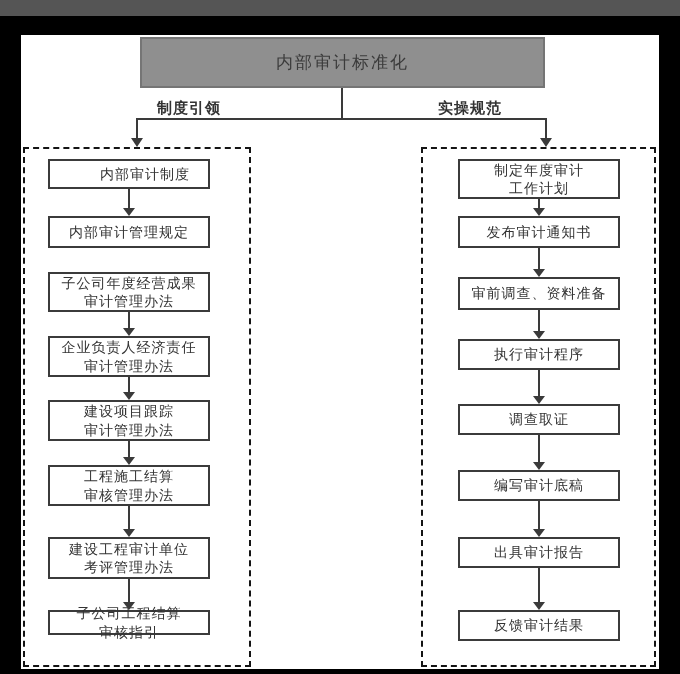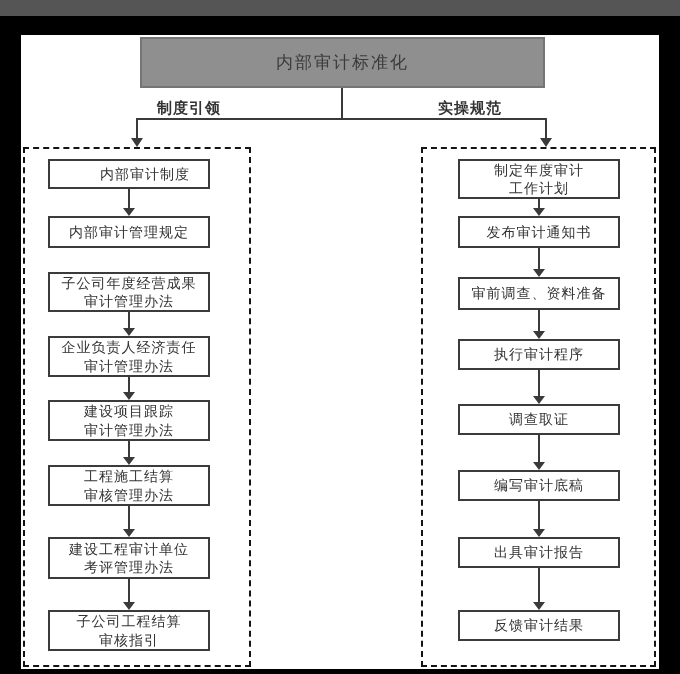--- a/index.html
+++ b/index.html
@@ -83,21 +83,21 @@
   <div class="node col-l" style="top:256px;height:40px;">子公司年度经营成果
 审计管理办法</div>
   <div class="node col-l" style="top:320px;height:41px;">企业负责人经济责任
 审计管理办法</div>
   <div class="node col-l" style="top:384px;height:41px;">建设项目跟踪
 审计管理办法</div>
   <div class="node col-l" style="top:449px;height:41px;text-align:right;">工程施工结算
 审核管理办法</div>
   <div class="node col-l" style="top:521px;height:42px;">建设工程审计单位
 考评管理办法</div>
-  <div class="node col-l" style="top:594px;height:41px;">子公司工程结算
+  <div class="node col-l" style="top:594px;height:25px;">子公司工程结算
 审核指引</div>
 
   <div class="varrow va-l" style="top:173px;height:27px;"></div>
   <div class="varrow va-l" style="top:296px;height:24px;"></div>
   <div class="varrow va-l" style="top:361px;height:23px;"></div>
   <div class="varrow va-l" style="top:425px;height:24px;"></div>
   <div class="varrow va-l" style="top:490px;height:31px;"></div>
   <div class="varrow va-l" style="top:563px;height:31px;"></div>
 
   <div class="node col-r" style="top:143px;height:40px;">制定年度审计

